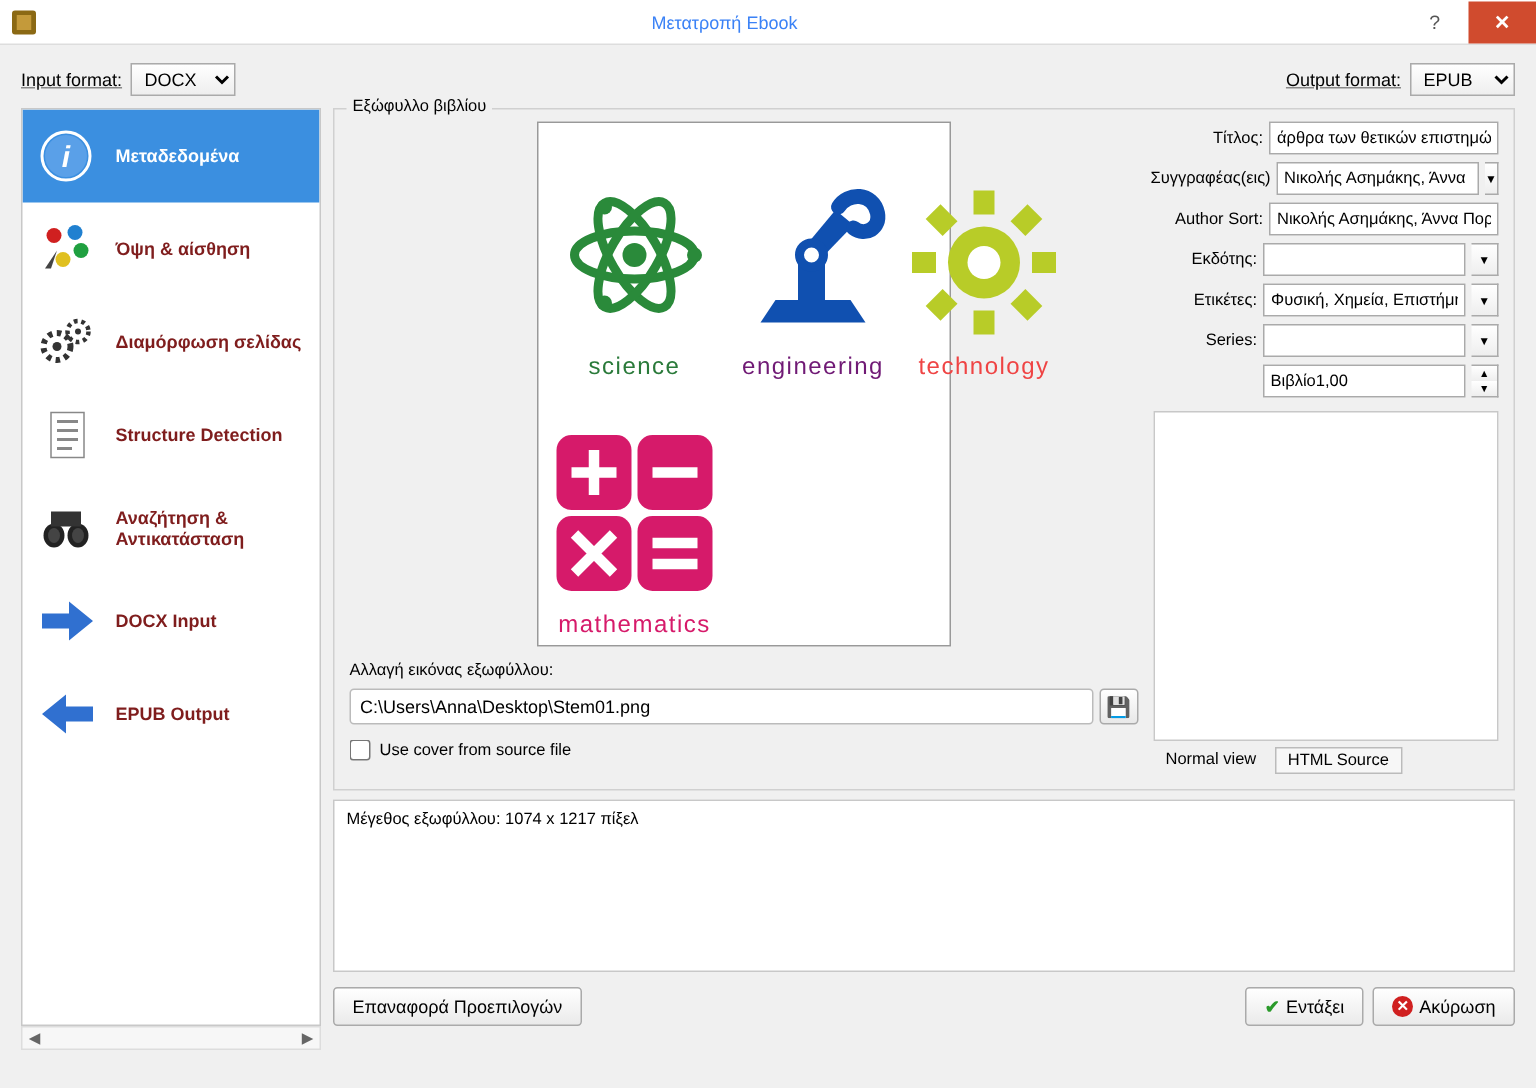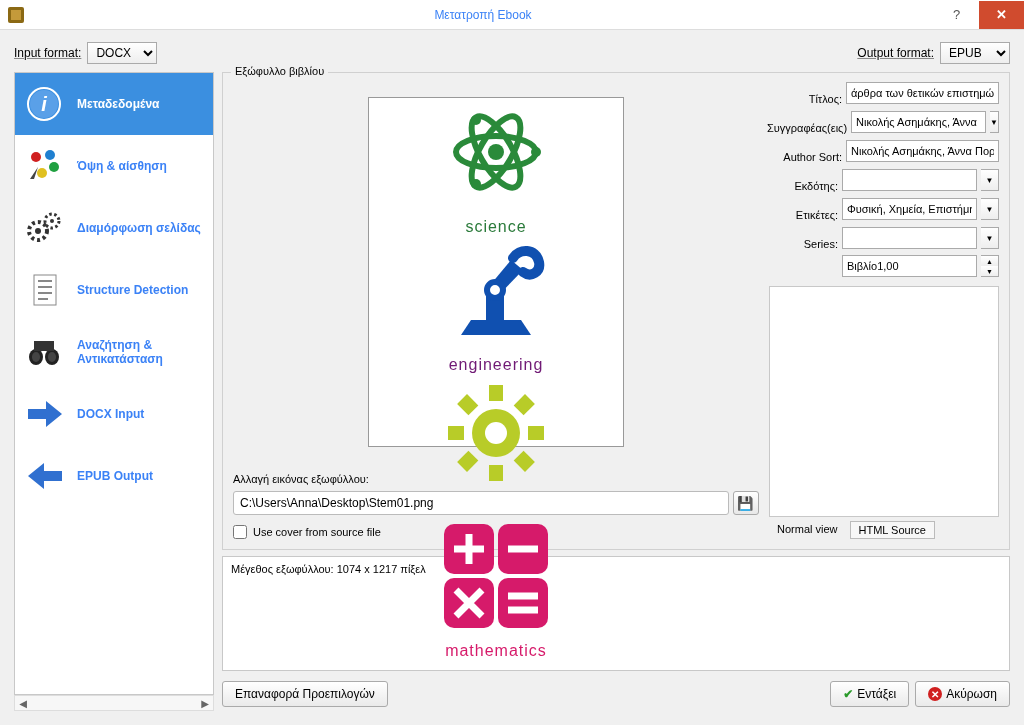--- a/index.html
+++ b/index.html
@@ -19,49 +19,49 @@
 
 .body { display: flex; padding: 0 14px 8px; gap: 8px; }
 
 .sidebar-wrap { width: 200px; display: flex; flex-direction: column; }
 .sidebar { flex: 1; border: 1px solid #c8c8c8; background: #fff; overflow: hidden; }
 .side-scroll { height: 610px; overflow-y: auto; }
 .hscroll { height: 16px; background: #f7f7f7; border: 1px solid #ddd; display: flex; align-items: center; }
 .hscroll .arrow { width: 16px; height: 14px; display: flex; align-items: center; justify-content: center; font-size: 10px; color: #666; cursor: pointer; }
 .hscroll .track { flex: 1; }
 
-.sb-item { display: flex; align-items: center; gap: 12px; padding: 12px 8px; cursor: pointer; font-size: 12px; font-weight: 600; color: #3b82f6; }
+.sb-item { display: flex; align-items: center; gap: 12px; padding: 12px 8px; cursor: pointer; font-size: 12px; font-weight: 600; color: #7f1d1d; }
 .sb-item.active { background: #3b8fe0; color: #fff; }
 .sb-item .icon-wrap { width: 42px; height: 38px; display: flex; align-items: center; justify-content: center; flex-shrink: 0; }
 .sb-item .lbl { line-height: 1.2; }
 
 .main { flex: 1; display: flex; flex-direction: column; gap: 6px; }
 
 .cover-group { border: 1px solid #d0d0d0; padding: 8px 10px 10px; position: relative; background: #f0f0f0; }
 .cover-group .legend { position: absolute; top: -8px; left: 8px; background: #f0f0f0; padding: 0 4px; font-size: 11px; }
 .cover-inner { display: flex; gap: 10px; }
 .cover-left { flex: 1; display: flex; flex-direction: column; gap: 6px; }
-.cover-preview { border: 1px solid #999; background: #fff; width: 256px; height: 350px; margin: 16px auto; display: grid; grid-template-columns: 1fr; grid-template-rows: 1fr 1fr; padding: 4px; gap: 4px; }
+.cover-preview { border: 1px solid #999; background: #fff; width: 276px; height: 350px; margin: 0 auto; display: grid; grid-template-columns: 1fr 1fr 1fr; grid-template-rows: 1fr 1fr; padding: 4px; gap: 4px; }
 .cover-cell { display: flex; flex-direction: column; align-items: center; justify-content: flex-end; gap: 6px; font-size: 14px; font-family: 'Segoe UI Light', sans-serif; letter-spacing: 1px; }
 .cover-cell .cap { font-size: 16px; }
 .cc-science .cap { color: #2a7a3a; }
 .cc-eng .cap { color: #701a75; }
 .cc-tech .cap { color: #ef4444; }
 .cc-math .cap { color: #d61a6a; }
 
 .cover-change-lbl { font-size: 11px; margin-top: 4px; }
 .path-row { display: flex; gap: 4px; align-items: flex-end; }
 .path-row input { flex: 1; height: 24px; border: 1px solid #bbb; border-radius: 3px; padding: 2px 6px; font-size: 12px; background: #fff; }
 .path-row button { width: 26px; height: 24px; border: 1px solid #aaa; background: linear-gradient(#fff,#e8e8e8); border-radius: 3px; cursor: pointer; display: flex; align-items: center; justify-content: center; }
 .chk-row { display: flex; align-items: center; gap: 6px; font-size: 11px; margin-top: 4px; }
 .chk-row input { width: 14px; height: 14px; }
 
 .cover-right { width: 230px; display: flex; flex-direction: column; }
 .meta-row { display: flex; align-items: center; gap: 4px; margin-bottom: 5px; justify-content: flex-end; }
-.meta-row label { font-size: 11px; text-align: right; white-space: nowrap; margin-top: 12px; }
+.meta-row label { font-size: 11px; text-align: right; white-space: nowrap; }
 .meta-row input, .meta-row select { height: 22px; border: 1px solid #aaa; font-size: 11px; padding: 1px 4px; background: #fff; }
 .meta-row .dd { width: 18px; height: 22px; border: 1px solid #aaa; border-left: 0; background: linear-gradient(#fff,#eee); font-size: 8px; display: flex; align-items: center; justify-content: center; cursor: pointer; }
 .meta-row .val { width: 135px; }
 .meta-row .val-nodrop { width: 153px; }
 .meta-row .spin { width: 135px; }
 .spin-btns { display: flex; flex-direction: column; width: 18px; height: 22px; border: 1px solid #aaa; border-left: 0; }
 .spin-btns div { flex: 1; font-size: 7px; display: flex; align-items: center; justify-content: center; background: linear-gradient(#fff,#eee); cursor: pointer; }
 
 .desc-area { flex: 1; border: 1px solid #c8c8c8; background: #fff; margin-top: 4px; min-height: 220px; }
 .desc-tabs { display: flex; gap: 4px; margin-top: 4px; font-size: 11px; }

